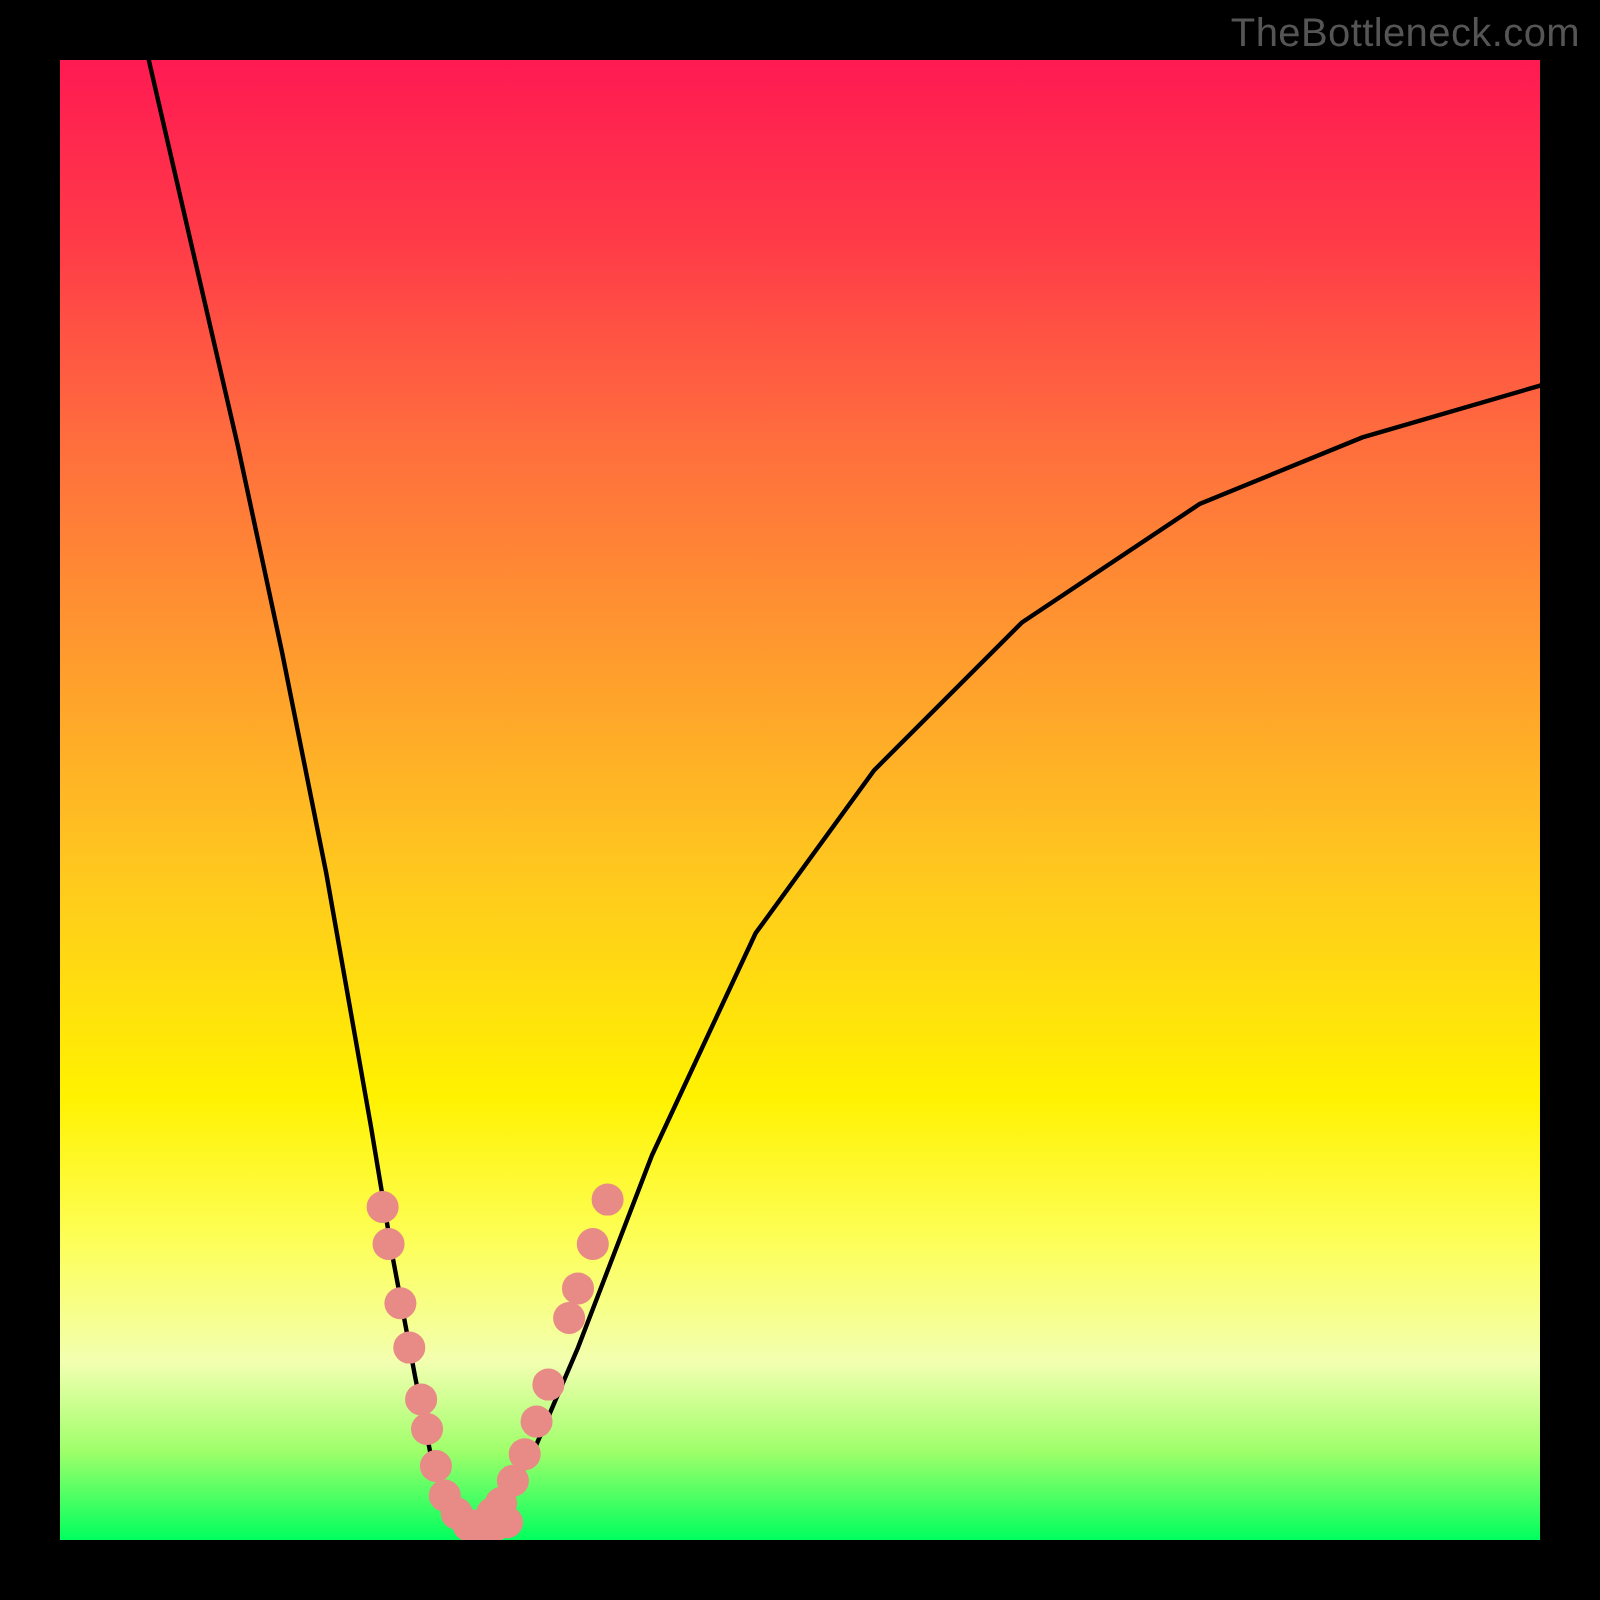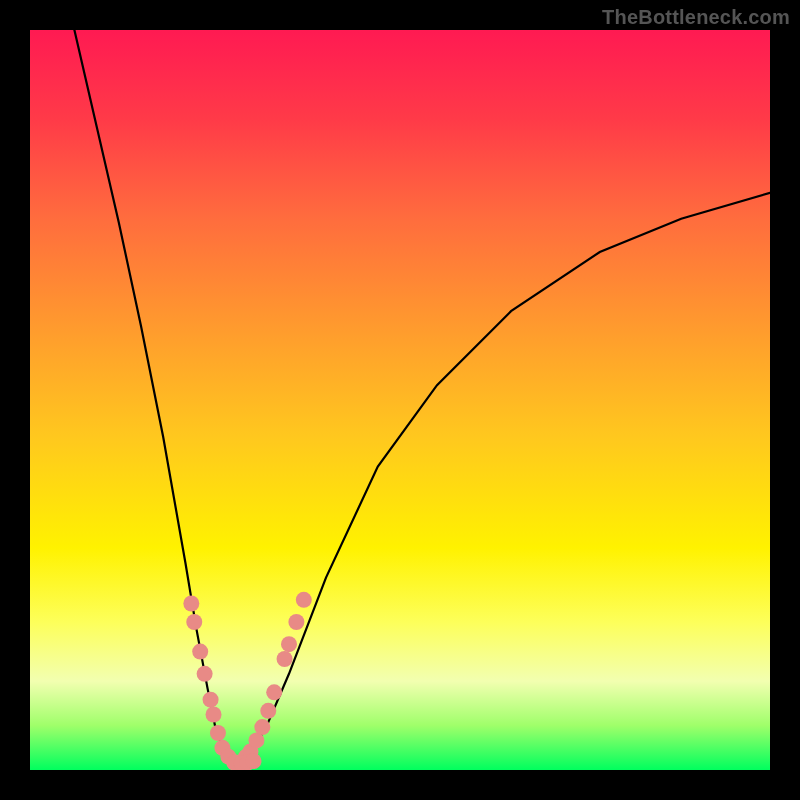--- a/index.html
+++ b/index.html
@@ -30,21 +30,21 @@
       #9fff6a 94%,
       #00ff5e 100%
     );
   }
   .watermark {
     position: absolute;
     top: 6px;
     right: 10px;
     color: #555;
     font-size: 20px;
-    font-weight: 700;
+    font-weight: 400;
     letter-spacing: 0.2px;
   }
   svg.overlay {
     position: absolute;
     left: 30px;
     top: 30px;
     width: 740px;
     height: 740px;
   }
 </style>

